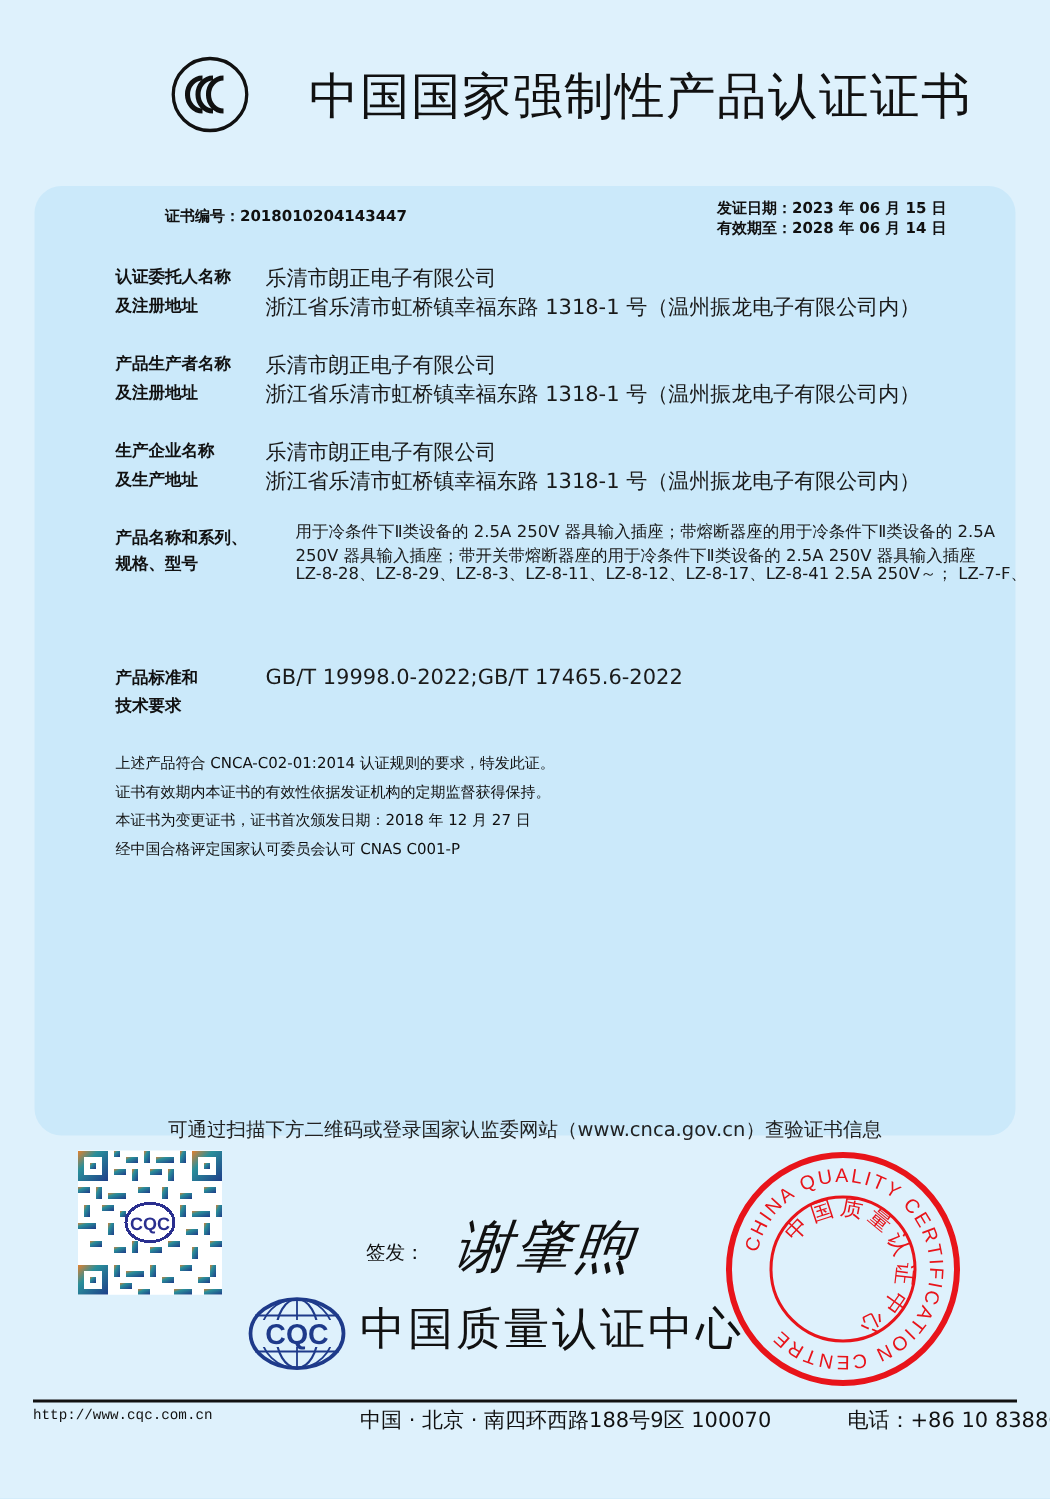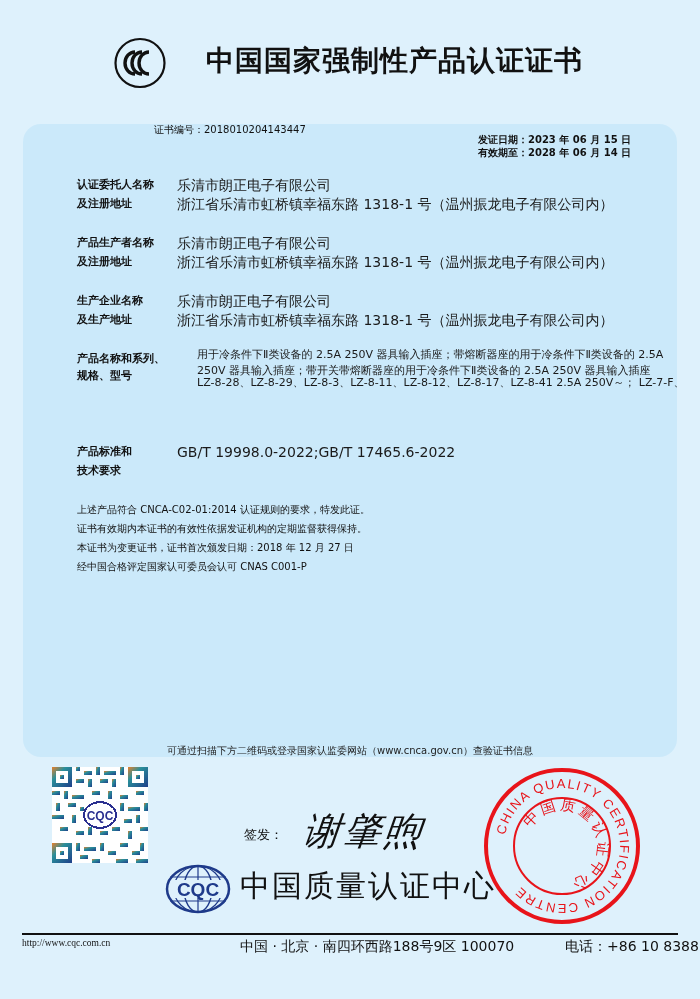--- a/index.html
+++ b/index.html
@@ -7,64 +7,64 @@
     width: 700px; height: 999px; position: relative; overflow: hidden;
     background: #def1fc;
     font-family: "DejaVu Sans", "Liberation Sans", sans-serif;
     color: #111;
   }
   .abs { position: absolute; }
 
   
   .ccc-logo { left: 113px; top: 36px; width: 54px; height: 54px; }
   .main-title {
-    left: 206px; top: 42px; font-size: 28px; font-weight: bold; letter-spacing: 1px;
+    left: 206px; top: 42px; font-size: 33px; font-weight: normal; letter-spacing: 1px;
     color: #111; white-space: nowrap;
   }
 
   
   .panel {
     left: 23px; top: 124px; width: 654px; height: 633px;
     background: #cbe9fa; border-radius: 18px;
   }
 
-  .cert-no { left: 110px; top: 123px; font-size: 10px; font-weight: normal; white-space: nowrap; margin-left: 44px; }
+  .cert-no { left: 110px; top: 137px; font-size: 10px; font-weight: bold; white-space: nowrap; }
   .dates { left: 478px; top: 133px; font-size: 10px; font-weight: bold; line-height: 13px; white-space: nowrap; }
 
   .field-label { left: 77px; font-size: 11px; font-weight: bold; white-space: nowrap; }
   .field-value { left: 177px; font-size: 14px; white-space: nowrap; color: #1a1a1a; }
 
   .product-block {
     left: 177px; top: 349px; width: 470px; font-size: 11px; line-height: 12px; color: #1a1a1a;
   }
   .product-block .line { white-space: nowrap; margin-left: 20px; }
   .product-block .line.first { margin-bottom: 4px; }
 
   .notes { left: 77px; top: 500px; font-size: 10px; line-height: 19px; white-space: nowrap; }
 
-  .verify-text { left: 0; width: 700px; top: 744px; text-align: center; font-size: 10px; color: #222; white-space: nowrap; }
+  .verify-text { left: 0; width: 700px; top: 744px; text-align: center; font-size: 13px; color: #222; white-space: nowrap; }
 
   
   .qr { left: 52px; top: 767px; width: 96px; height: 96px; background: #fff; }
   .qr svg { display: block; }
 
   .sign-label { left: 244px; top: 826px; font-size: 13px; white-space: nowrap; }
   .signature {
     left: 303px; top: 806px; font-family: "DejaVu Serif", serif; font-size: 38px; font-style: italic;
     white-space: nowrap; letter-spacing: 2px; transform: skewX(-6deg);
   }
 
   .cqc-logo { left: 165px; top: 864px; width: 66px; height: 50px; }
   .org-name { left: 240px; top: 866px; font-size: 30px; color: #111; white-space: nowrap; letter-spacing: 2px; }
 
   .seal { left: 483px; top: 767px; width: 158px; height: 158px; }
 
   .footer-rule { left: 22px; top: 933px; width: 656px; height: 2px; background: #111; }
   .footer { top: 938px; font-size: 14px; white-space: nowrap; color: #111; }
-  .footer-url { left: 22px; font-family: Liberation Serif, serif; font-size: 9.5px; }
+  .footer-url { left: 22px; font-family: Liberation Mono, monospace; font-size: 9.5px; }
   .footer-addr { left: 240px; }
   .footer-phone { left: 565px; }
 </style>
 </head>
 <body>
 
 <div class="abs ccc-logo">
   <svg width="54" height="54" viewBox="0 0 54 54">
     <ellipse cx="27" cy="27" rx="24.5" ry="24" fill="none" stroke="#111" stroke-width="2.2"></ellipse>
     <path d="M22 16 A10 11 0 0 0 22 38" fill="none" stroke="#111" stroke-width="3.4"></path>

